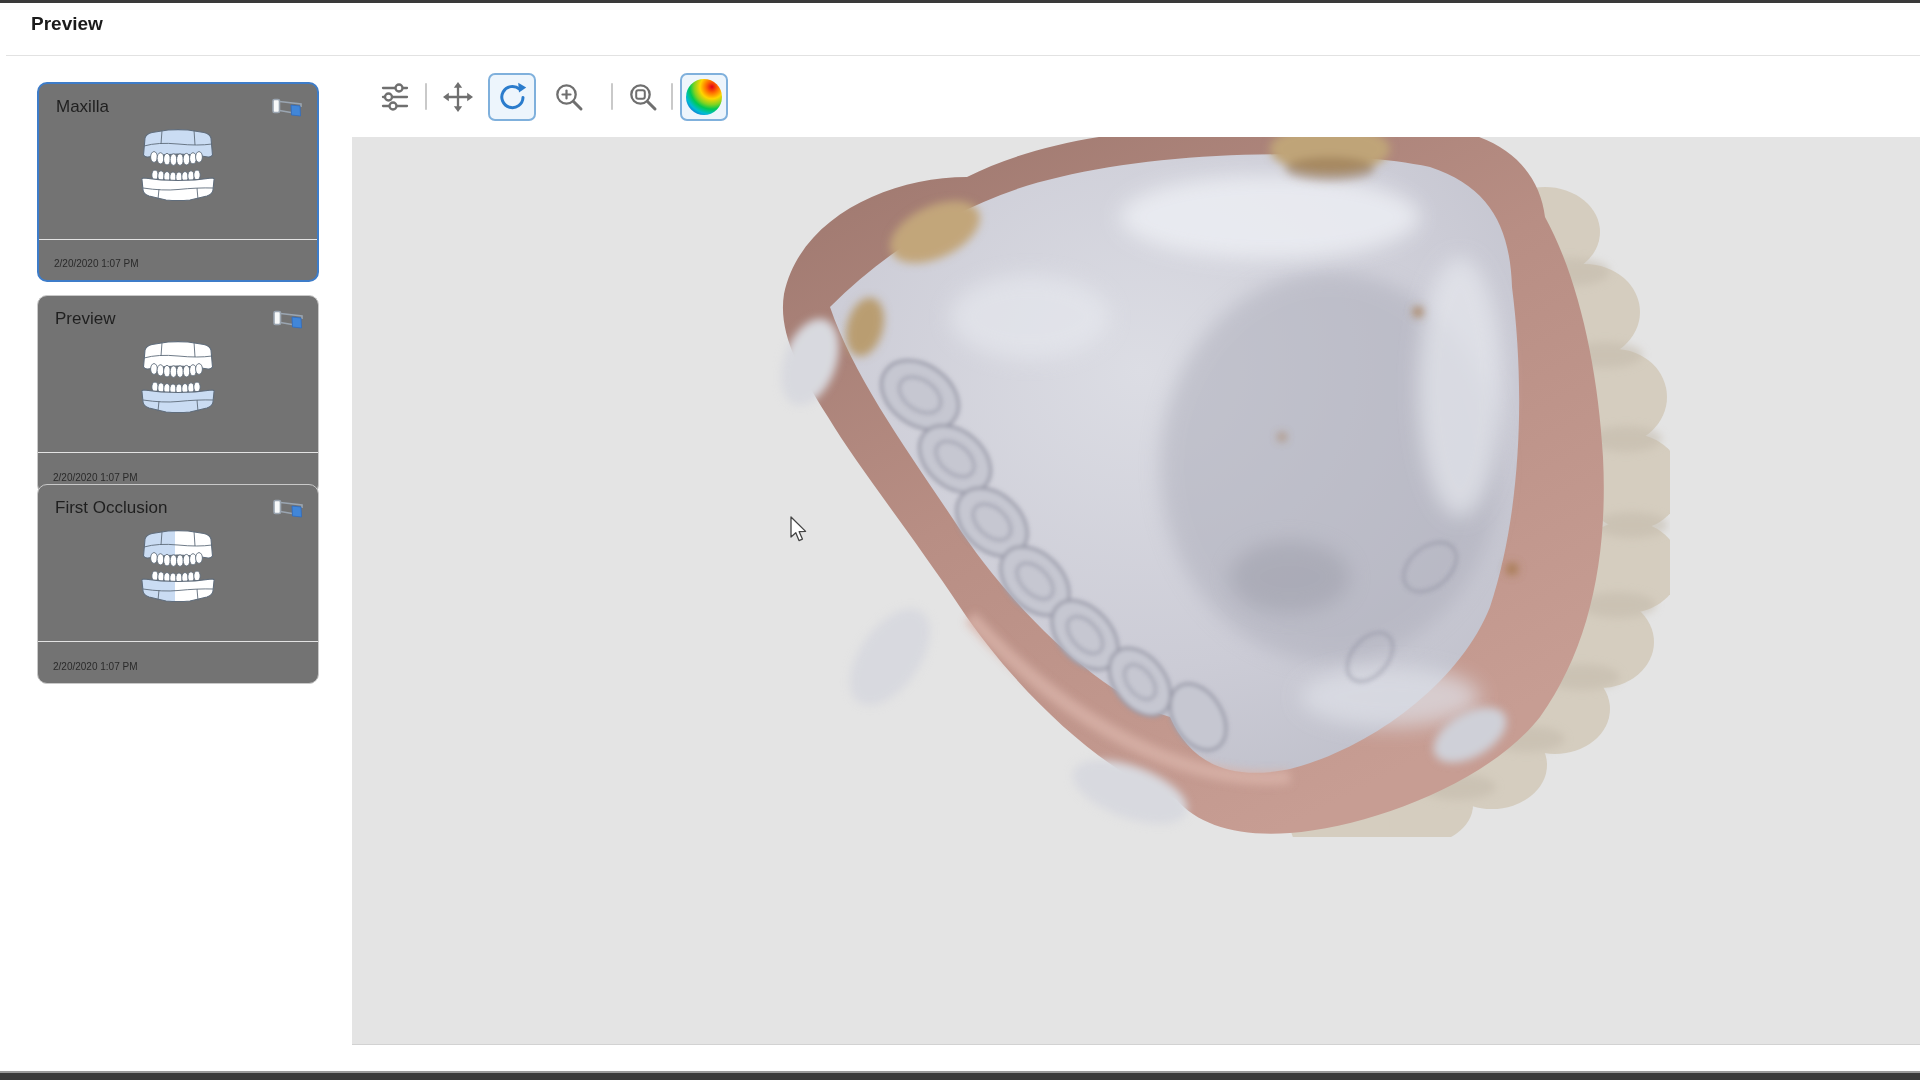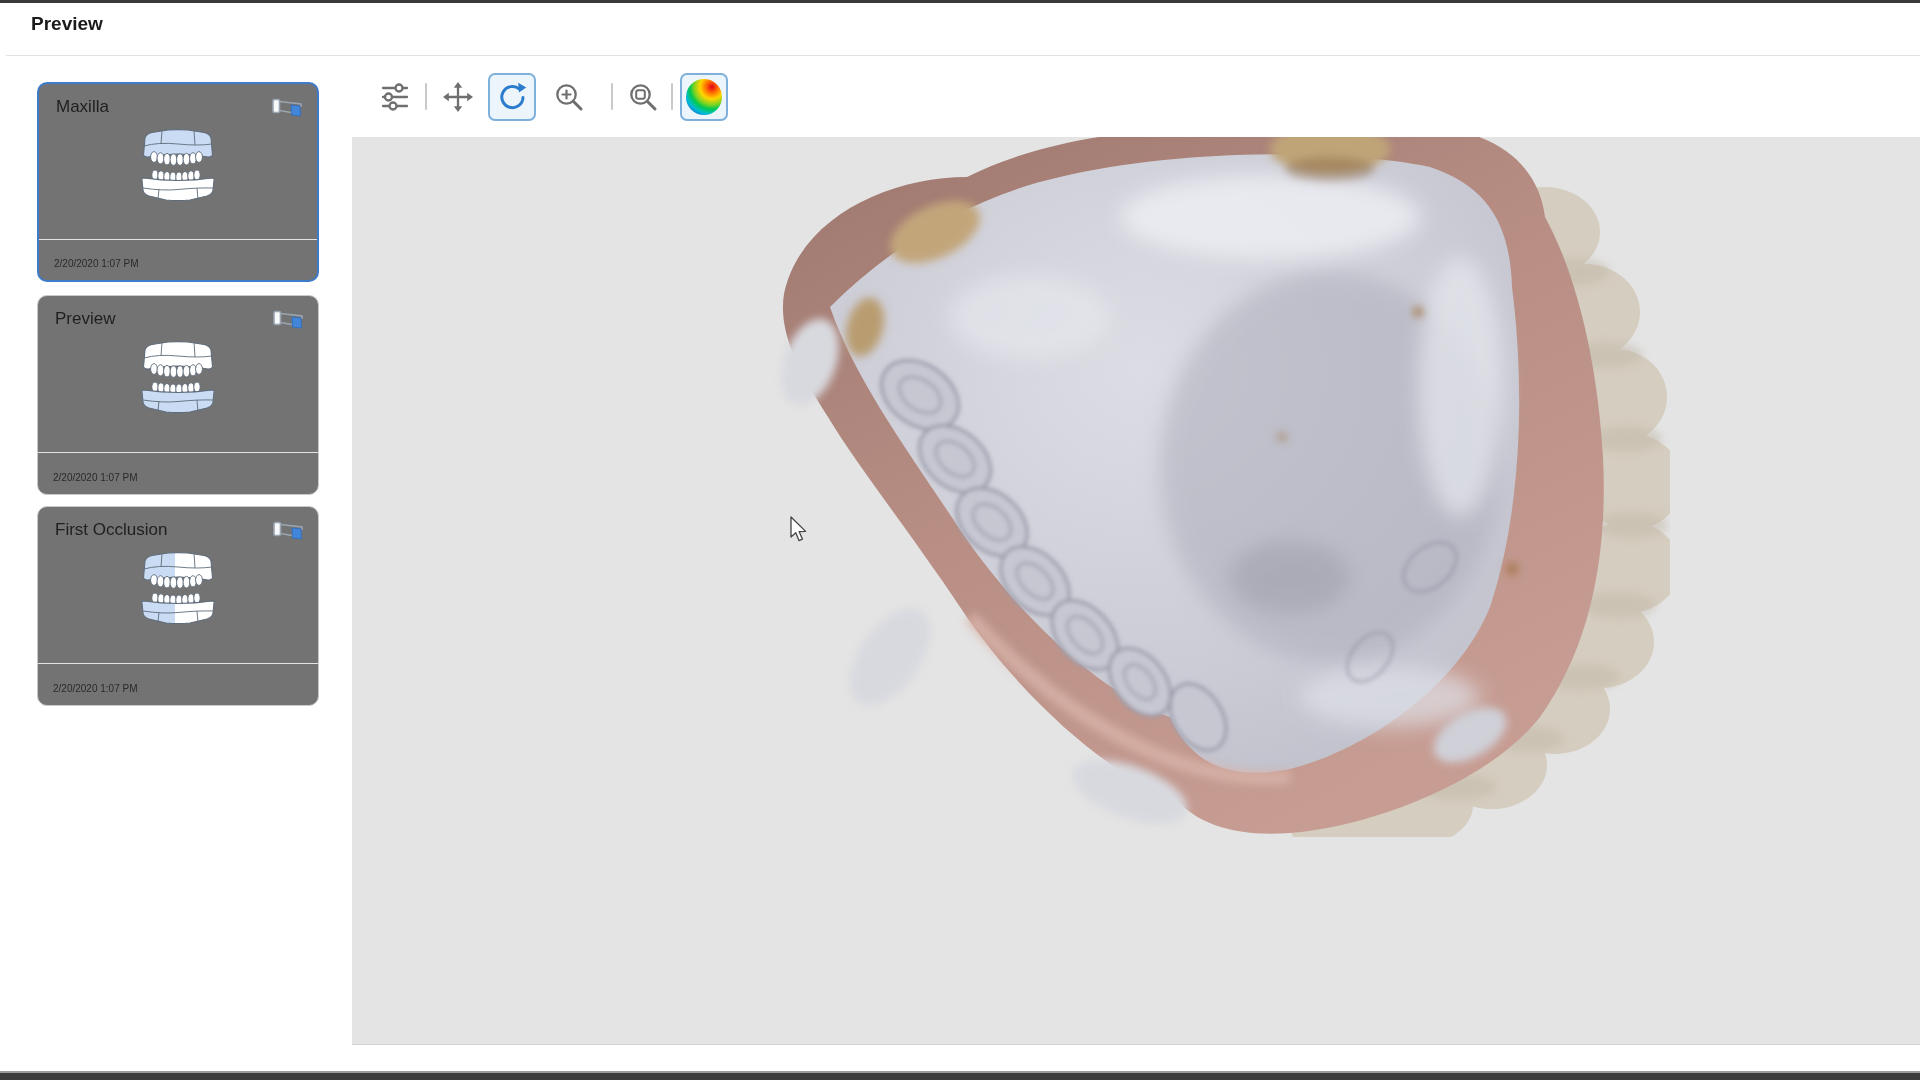--- a/index.html
+++ b/index.html
@@ -141,21 +141,21 @@
         <path d="M14,54 Q13,52.5 16,52 Q50,57 84,52 Q87,52.5 86,54 L85,64 Q84.5,68 79,70 L62,74 Q50,75 38,74 L21,70 Q15.5,68 15,64 Z" fill="#cadcf3"></path>
         <path d="M15,62 Q35,65 50,63.5 Q70,61.5 85,62" fill="none" stroke-width="0.9"></path>
         <path d="M30,73.2 L31,63" fill="none" stroke-width="0.9"></path>
         <path d="M70,73.5 L69,62" fill="none" stroke-width="0.9"></path>
       </g>
     </svg>
     <div class="card-divider"></div>
     <div class="card-ts">2/20/2020 1:07 PM</div>
   </div>
 
-  <div class="card" style="top:506px;">
+  <div class="card" style="top:484px;">
     <div class="card-title">First Occlusion</div>
     <svg class="card-icon" viewBox="0 0 34 26">
       <rect x="2" y="5.5" width="6.5" height="13" rx="1.5" fill="#f7f9fa" stroke="#9aa5b1" stroke-width="1.6"></rect>
       <path d="M8.5,7.5 L30,10 L30,13" fill="none" stroke="#9aa5b1" stroke-width="1.6"></path>
       <path d="M8.5,16.5 L20,18.5" fill="none" stroke="#9aa5b1" stroke-width="1.6"></path>
       <polygon points="20,11 29,12 29.5,22 20.5,21" fill="#4186d8" stroke="#2f6cc0" stroke-width="0.8"></polygon>
     </svg>
     <svg class="card-illustration" viewBox="0 0 100 78">
       <defs>
         <linearGradient id="halfg" x1="0" y1="0" x2="1" y2="0">

